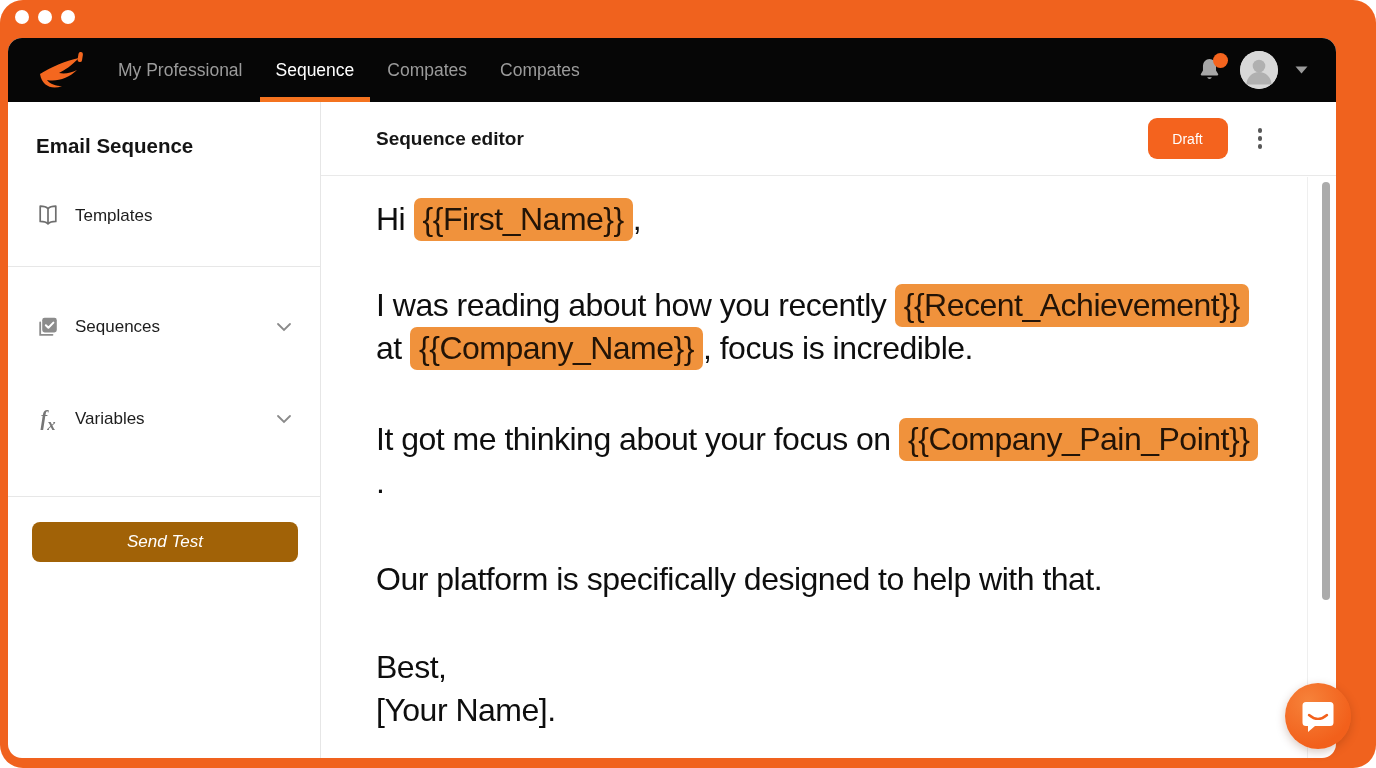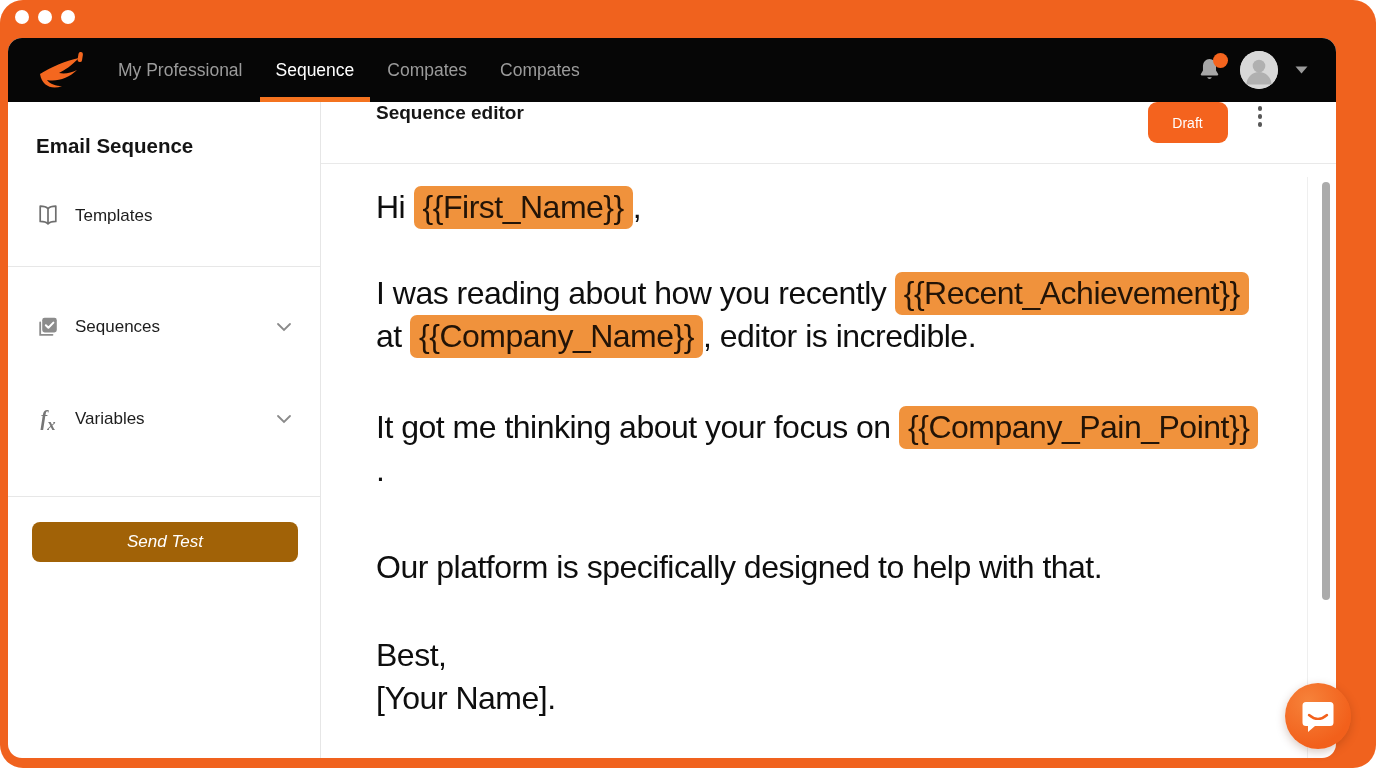--- a/index.html
+++ b/index.html
@@ -31,21 +31,21 @@
   .side-item.i1{margin-top:39px;}
   .side-item.i2{margin-top:50px;}
   .divider{height:1px;background:#e7e7e7;}
   .divider.d1{margin-top:29px;}
   .divider.d2{margin-top:56px;}
   .send-test{display:block;margin:25px 23px 16px 24px;width:266px;height:40px;border:none;border-radius:8px;
     background:#a16207;color:#fff;font-size:17px;font-family:inherit;cursor:pointer;font-style:italic;}
   .fx{font-family:"Liberation Serif",serif;font-style:italic;font-size:20px;color:#767676;font-weight:600;}
   
   .content{flex:1;position:relative;display:flex;flex-direction:column;min-width:0;}
-  .content-header{height:62px;flex-shrink:0;display:flex;padding:0 70px 0 55px;
+  .content-header{height:74px;flex-shrink:0;display:flex;align-items:center;padding:0 70px 0 55px;
     border-bottom:1px solid #e9e9e9;box-sizing:border-box;}
   .page-title{font-size:19px;font-weight:600;color:#161616;}
   .draft-btn{margin-left:auto;width:80px;height:41px;border:none;border-radius:9px;background:#F4631E;
     color:#fff;font-size:14px;font-family:inherit;cursor:pointer;}
   .kebab{margin-left:26px;display:flex;flex-direction:column;gap:3.5px;cursor:pointer;padding:4px;}
   .kebab span{width:4.5px;height:4.5px;border-radius:50%;background:#585858;}
   .email-body{padding:22px 70px 0 55px;font-size:32px;line-height:43px;color:#0e0e0e;letter-spacing:-0.5px;flex:1;}
   .email-paragraph{margin:0 0 43px;}
   .email-paragraph:nth-child(2){margin-bottom:48px;}
   .email-paragraph:nth-child(3){margin-bottom:54px;}
@@ -165,21 +165,21 @@
               <span></span>
               <span></span>
             </div>
         </div>
         <div class="email-body" id="email-body">
             <div class="email-paragraph">
               <div class="email-line"><span>Hi </span><span class="var-chip">{{First_Name}}</span><span>,</span></div>
             </div>
             <div class="email-paragraph">
               <div class="email-line"><span>I was reading about how you recently </span><span class="var-chip">{{Recent_Achievement}}</span></div>
-              <div class="email-line"><span>at </span><span class="var-chip">{{Company_Name}}</span><span>, editor is incredible.</span></div>
+              <div class="email-line"><span>at </span><span class="var-chip">{{Company_Name}}</span><span>, focus is incredible.</span></div>
             </div>
             <div class="email-paragraph">
               <div class="email-line"><span>It got me thinking about your focus on </span><span class="var-chip">{{Company_Pain_Point}}</span><span>.</span></div>
             </div>
             <div class="email-paragraph">
               <div class="email-line"><span>Our platform is specifically designed to help with that.</span></div>
             </div>
             <div class="email-paragraph">
               <div class="email-line"><span>Best,</span></div>
               <div class="email-line"><span>[Your Name].</span></div>

